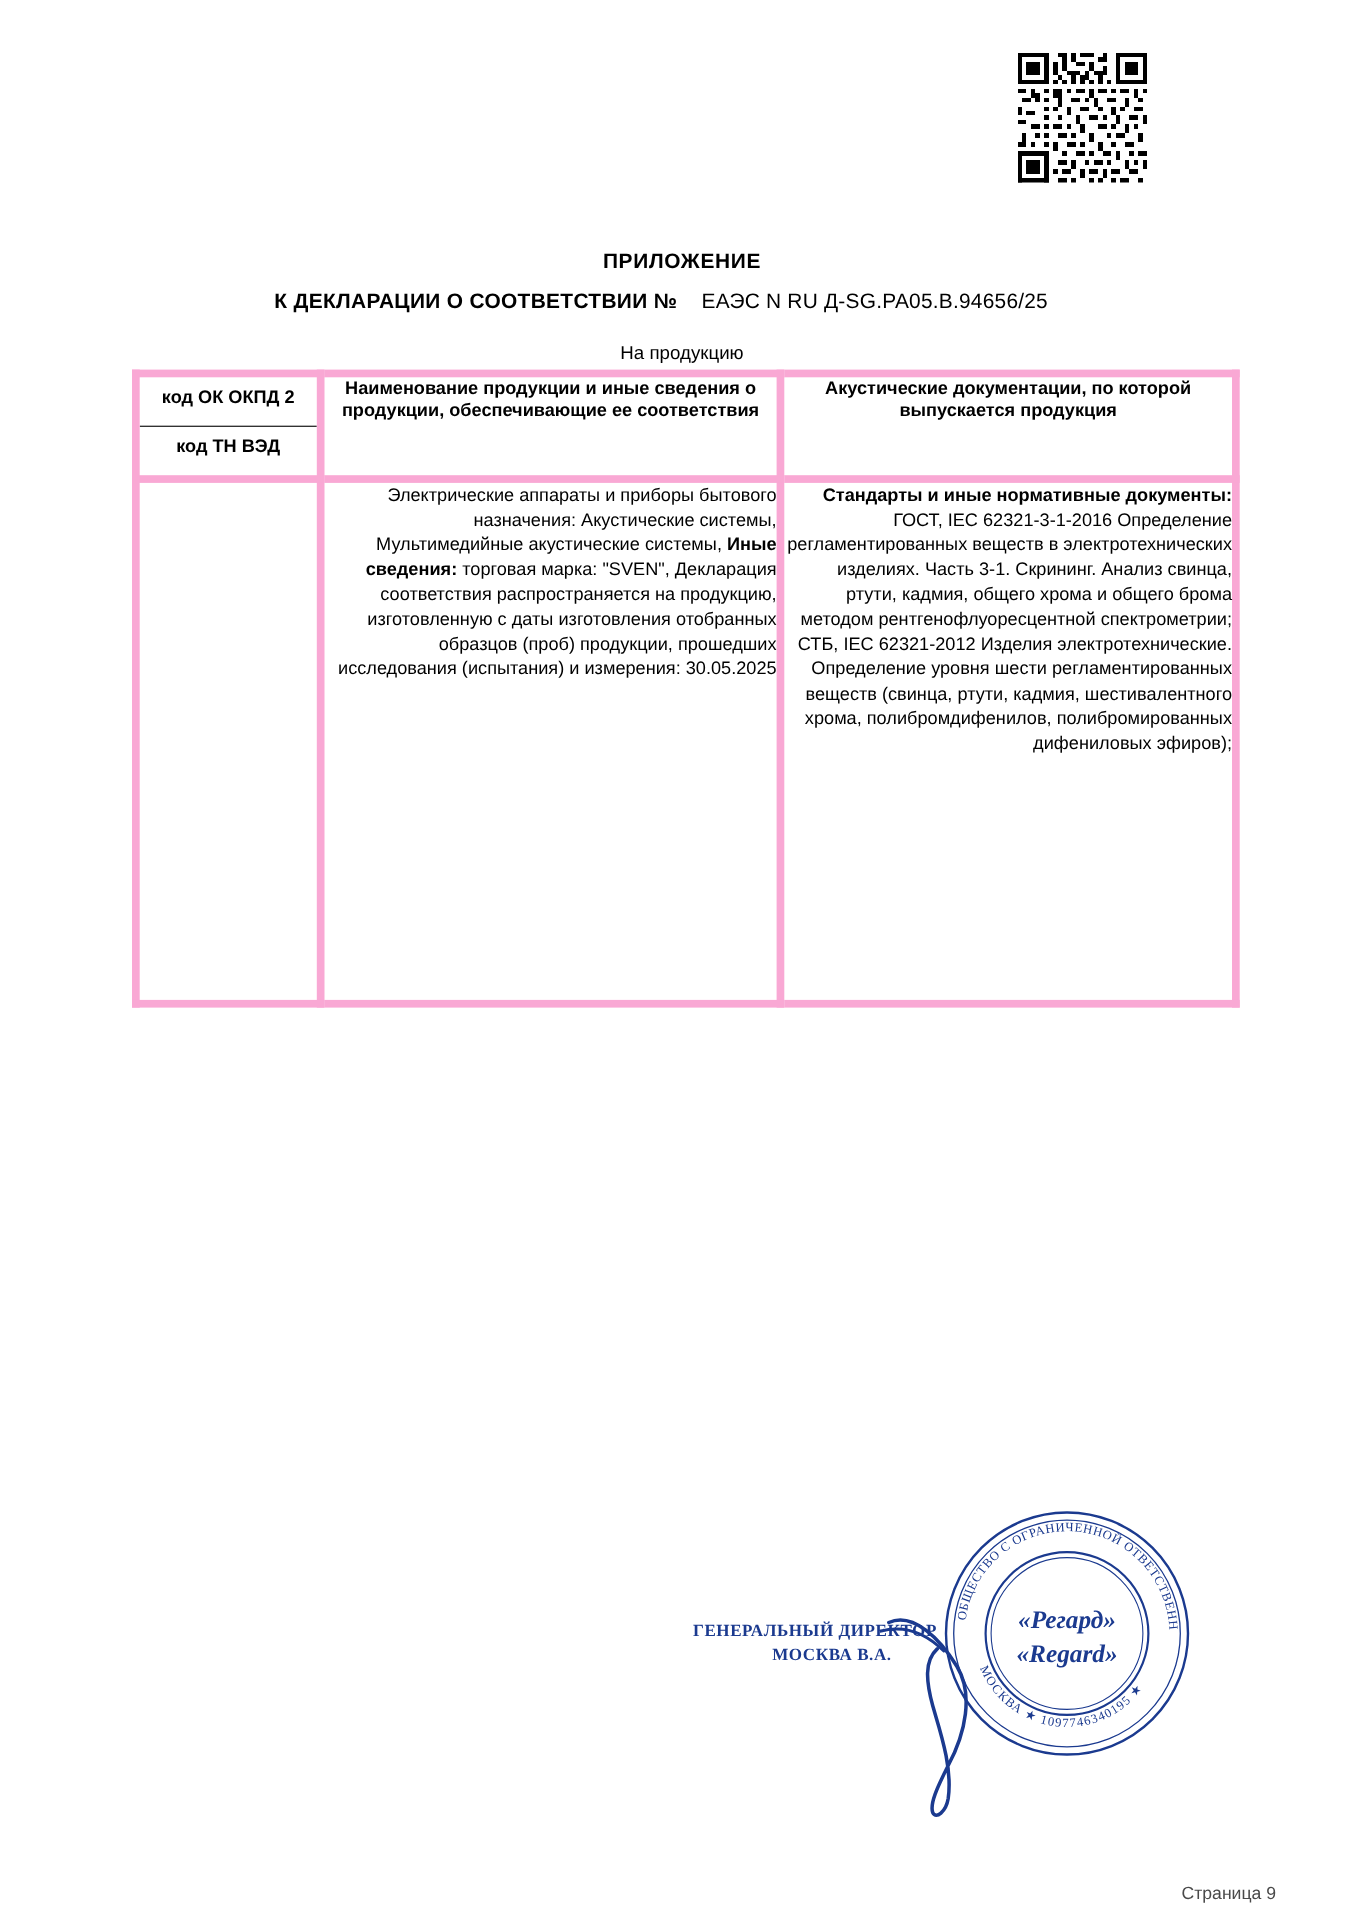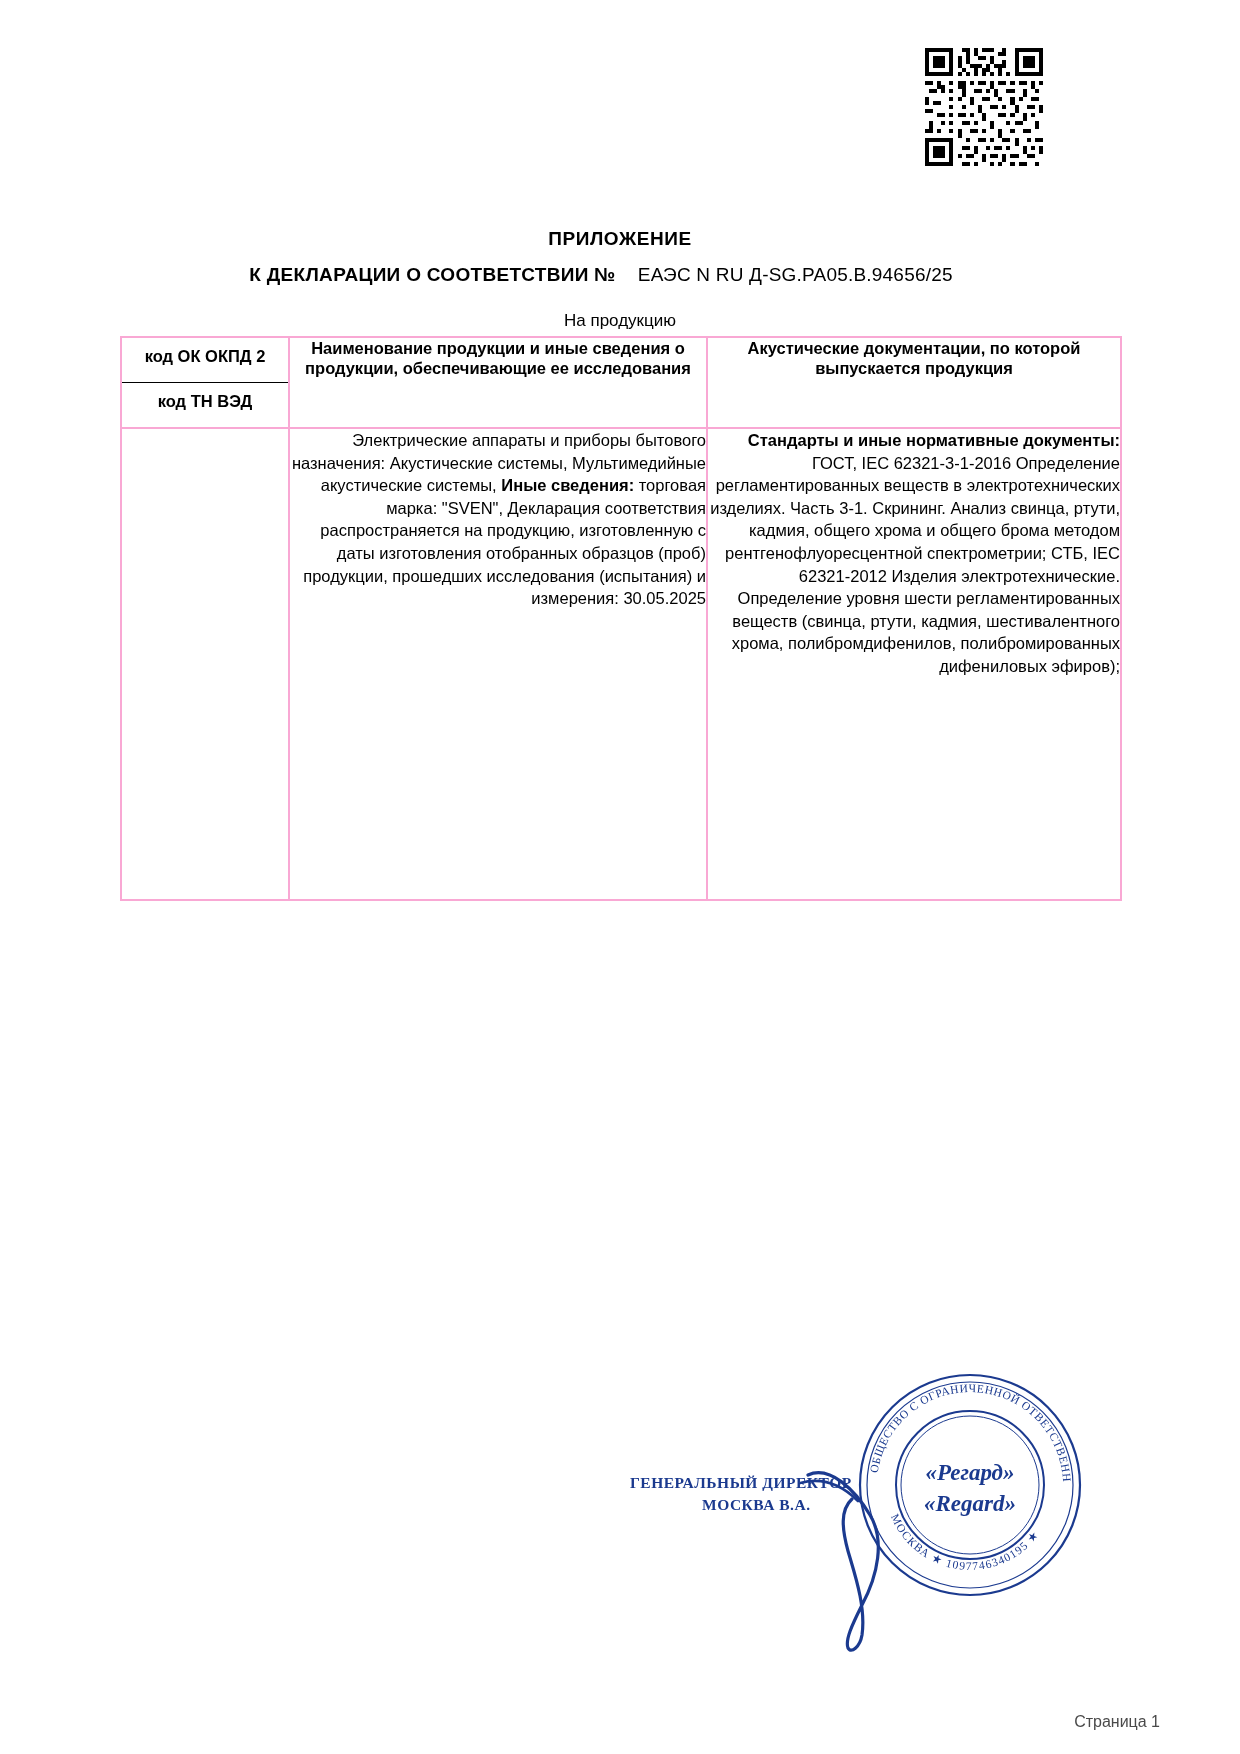--- a/index.html
+++ b/index.html
@@ -74,21 +74,21 @@
   
   .tbl {
     position: absolute;
     left: 120px;
     top: 336px;
     width: 1000px;
     border-collapse: collapse;
     table-layout: fixed;
   }
   .tbl td, .tbl th {
-    border: 2px solid #f9a8d4;
+    border: 7px solid #f9a8d4;
     vertical-align: top;
     padding: 0;
   }
   .col-a { width: 168px; }
   .col-b { width: 418px; }
   .col-c { width: 414px; }
 
   .hdr-cell {
     text-align: center;
     font-weight: bold;
@@ -324,21 +324,21 @@
       <col class="col-a">
         <col class="col-b">
         <col class="col-c">
     </colgroup>
     <tbody>
       <tr>
         <td style="padding:0">
           <div class="hdr-cell-a1">код ОК ОКПД 2</div>
           <div class="hdr-cell-a2">код ТН ВЭД</div>
         </td>
-        <td class="hdr-cell">Наименование продукции и иные сведения о продукции, обеспечивающие ее исследования</td>
+        <td class="hdr-cell">Наименование продукции и иные сведения о продукции, обеспечивающие ее соответствия</td>
         <td class="hdr-cell">Акустические документации, по которой выпускается продукция</td>
       </tr>
       <tr>
         <td class="body-cell"></td>
         <td class="body-cell">
           <p><span>Электрические аппараты и приборы бытового назначения: Акустические системы, Мультимедийные акустические системы,</span>
           <b>Иные сведения:</b><span> торговая марка: "SVEN", Декларация соответствия распространяется на продукцию, изготовленную с даты изготовления отобранных образцов (проб) продукции, прошедших исследования (испытания) и измерения: 30.05.2025</span></p>
         </td>
         <td class="body-cell">
           <p><b>Стандарты и иные нормативные документы:</b><span> ГОСТ, IEC 62321-3-1-2016 Определение регламентированных веществ в электротехнических изделиях. Часть 3-1. Скрининг. Анализ свинца, ртути, кадмия, общего хрома и общего брома методом рентгенофлуоресцентной спектрометрии; СТБ, IEC 62321-2012 Изделия электротехнические. Определение уровня шести регламентированных веществ (свинца, ртути, кадмия, шестивалентного хрома, полибромдифенилов, полибромированных дифениловых эфиров);</span></p>
@@ -373,15 +373,15 @@
         <textPath href="#arcTop" startOffset="4%">ОБЩЕСТВО С ОГРАНИЧЕННОЙ ОТВЕТСТВЕННОСТЬЮ ОГРН</textPath>
       </text>
       <text font-size="11.5" letter-spacing="1.2">
         <textPath href="#arcBottom" startOffset="12%">МОСКВА ★ 1097746340195 ★</textPath>
       </text>
       <text x="115" y="110" text-anchor="middle" font-size="23" font-style="italic" font-weight="bold">«Регард»</text>
       <text x="115" y="141" text-anchor="middle" font-size="23" font-style="italic" font-weight="bold">«Regard»</text>
     </g>
   </svg>
 
-  <div class="page-number">Страница 1</div>
+  <div class="page-number">Страница 9</div>
 
 </div>
 
 </body></html>

